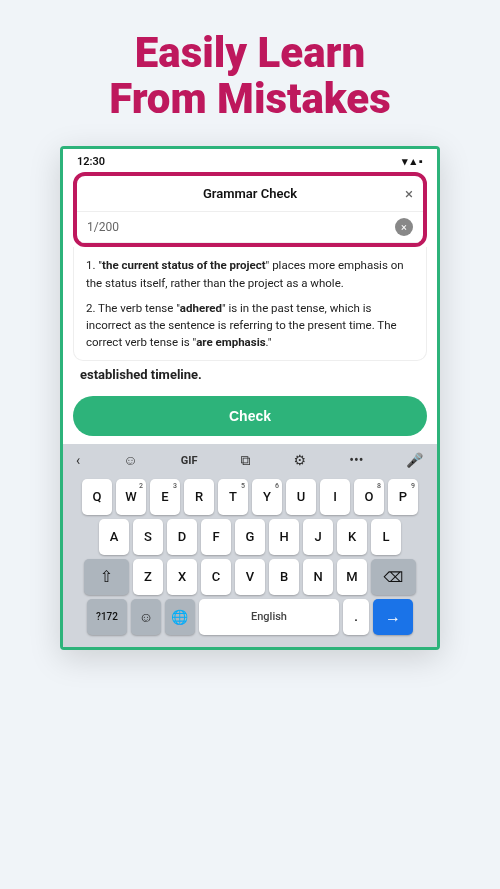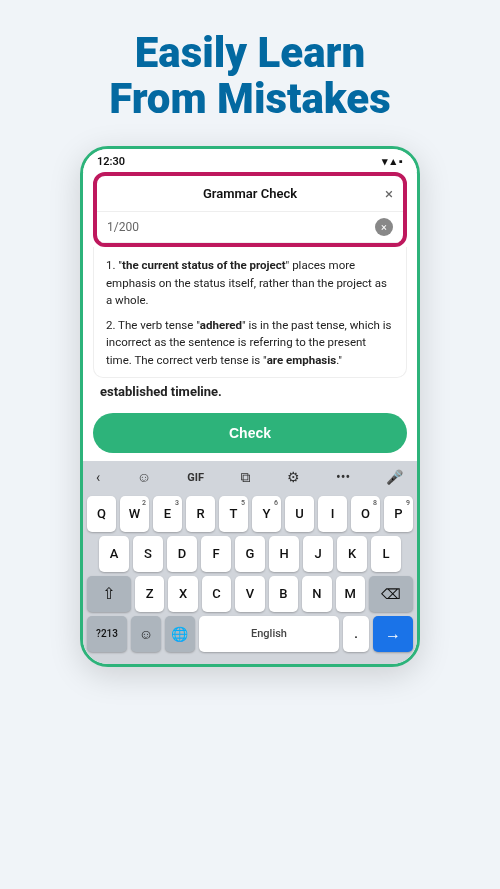--- a/index.html
+++ b/index.html
@@ -12,32 +12,32 @@
       display: flex;
       flex-direction: column;
       align-items: center;
       overflow: hidden;
     }
 
     .headline {
       text-align: center;
       font-size: 42px;
       font-weight: 900;
-      color: #0369a1;
+      color: #be185d;
       line-height: 1.1;
       margin-top: 30px;
       margin-bottom: 24px;
       padding: 0 20px;
     }
 
     
     .phone-mockup {
-      width: 340px;
-      background: white;
-      border-radius: 28px;
+      width: 380px;
+      background: white;
+      border-radius: 4px;
       border: 3px solid #2db37a;
       overflow: hidden;
       box-shadow: 0 8px 32px rgba(0,0,0,0.15);
       position: relative;
     }
 
     
     .status-bar {
       background: white;
       display: flex;
@@ -372,21 +372,21 @@
       <div class="key">X</div>
       <div class="key">C</div>
       <div class="key">V</div>
       <div class="key">B</div>
       <div class="key">N</div>
       <div class="key">M</div>
       <div class="key key-special" style="font-size:14px;">⌫</div>
     </div>
 
     <div class="key-row bottom-row">
-      <div class="key key-symbol" style="font-size:10px;max-width:40px;">?213</div>
+      <div class="key key-symbol" style="font-size:10px;max-width:40px;">?172</div>
       <div class="key key-emoji" style="font-size:14px;max-width:30px;">☺</div>
       <div class="key key-emoji" style="font-size:14px;max-width:30px;">🌐</div>
       <div class="key key-space" style="max-width:140px;">
         <span>English</span>
       </div>
       <div class="key" style="max-width:26px;">.</div>
       <div class="key key-action" style="max-width:40px;">→</div>
     </div>
 
   </div>

